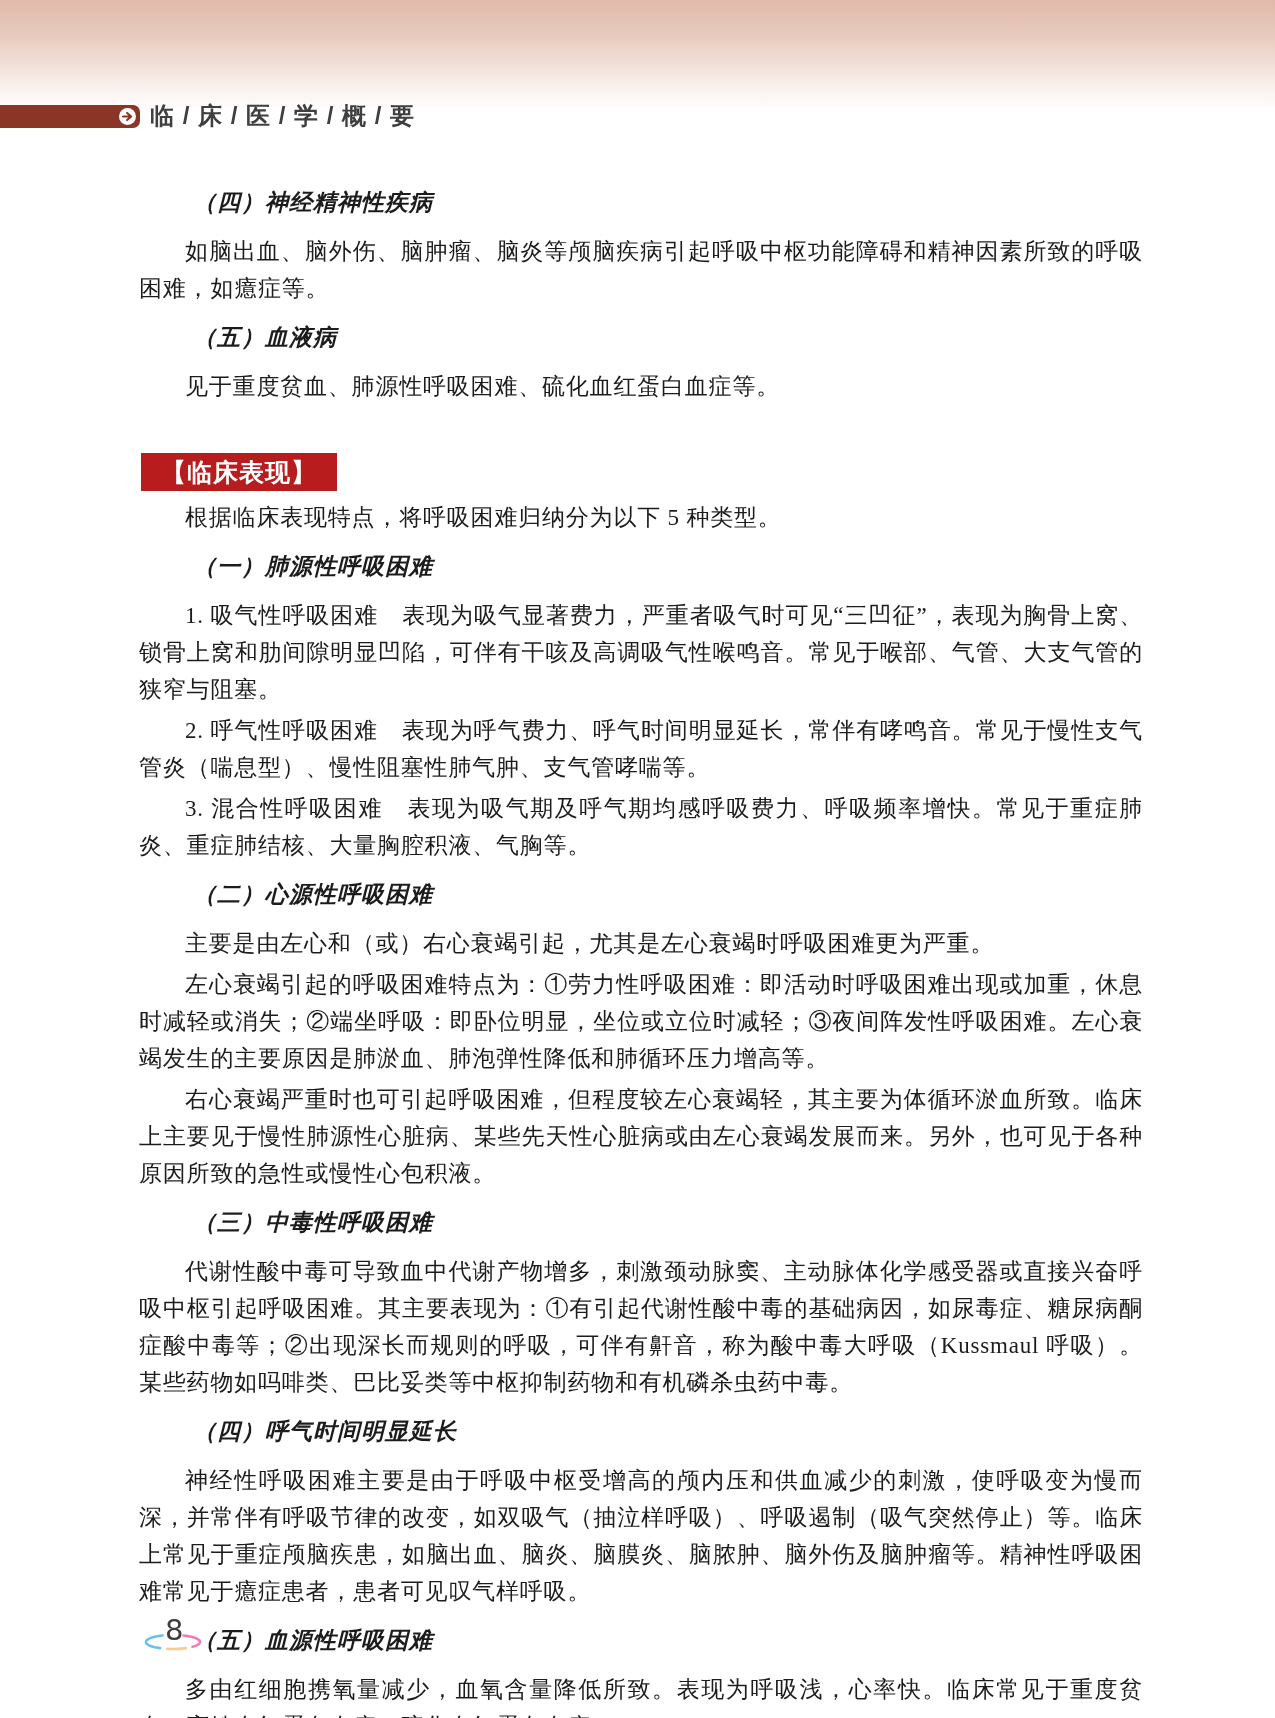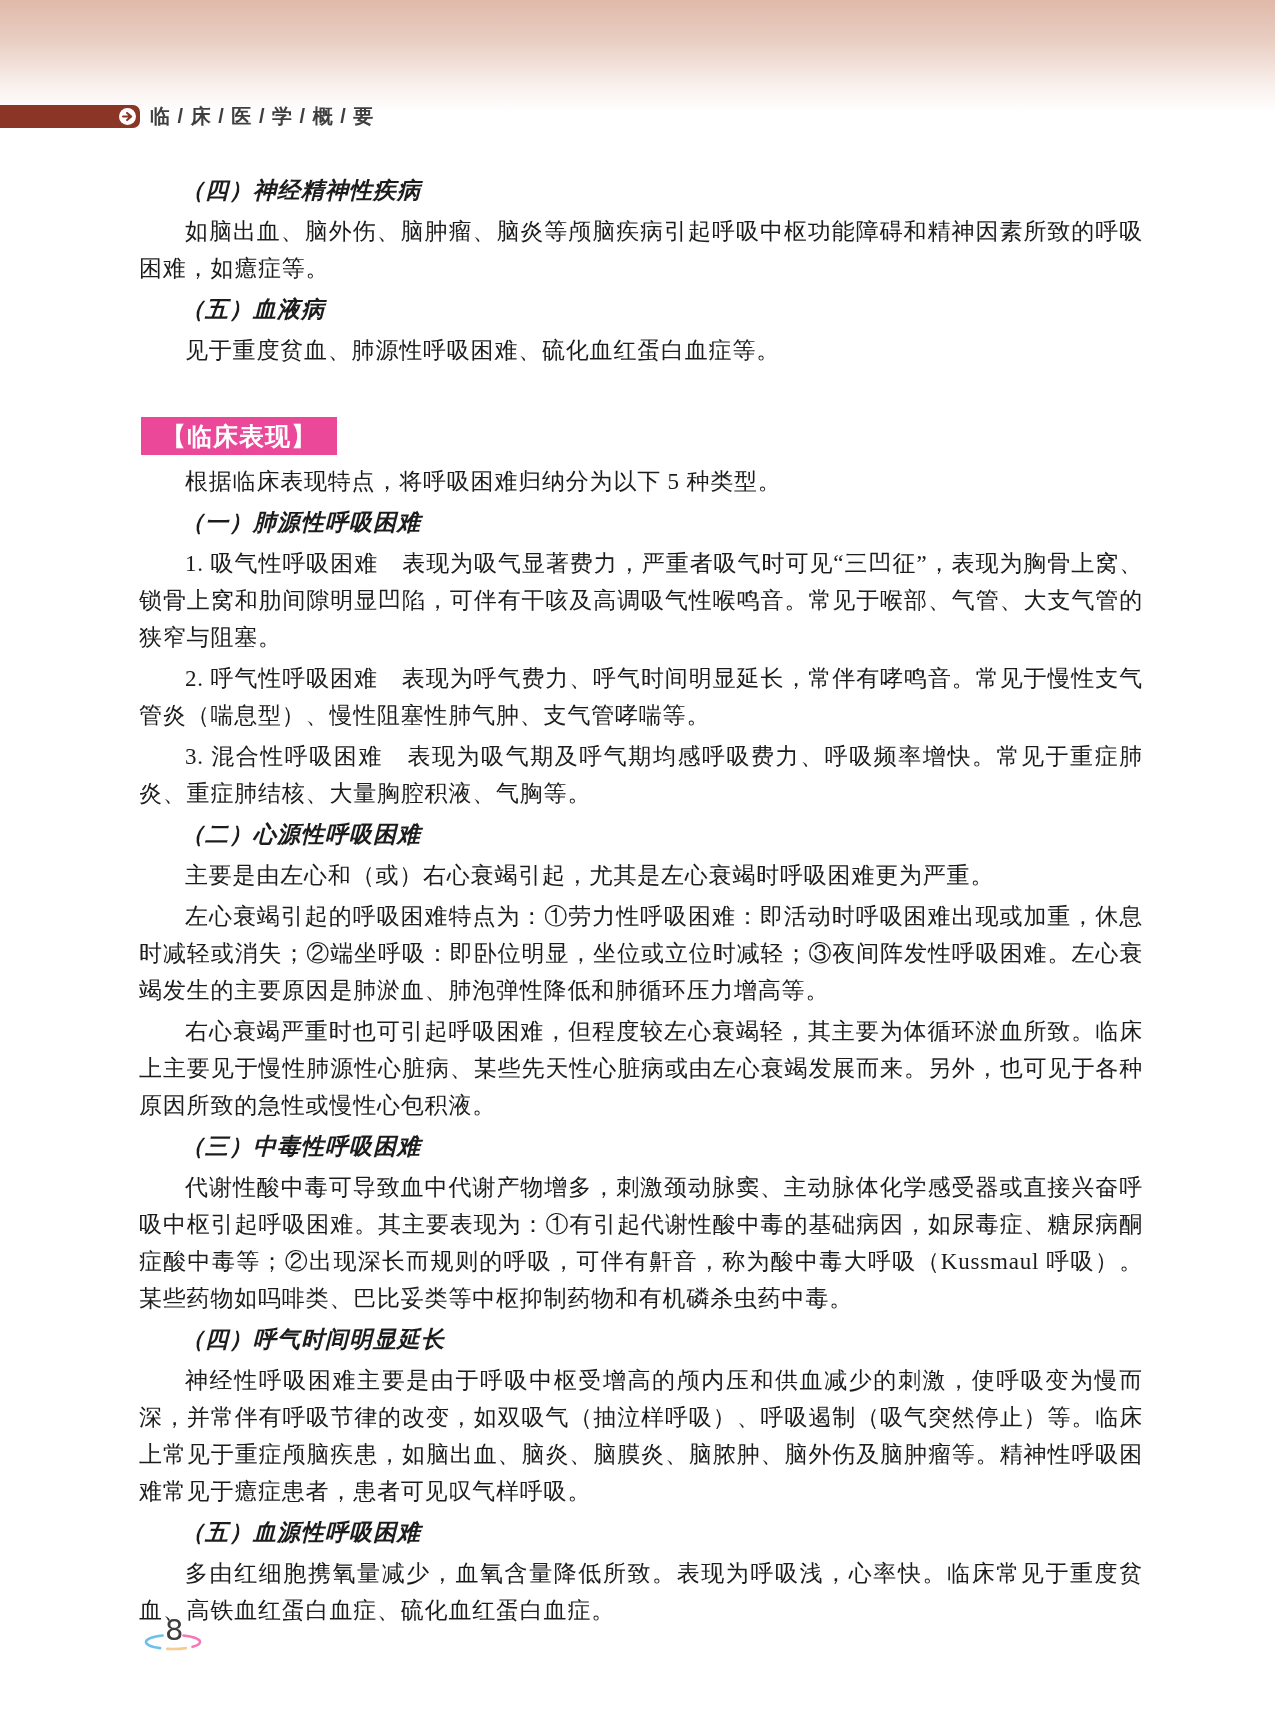--- a/index.html
+++ b/index.html
@@ -30,39 +30,39 @@
   .arrow-circle{
     position:absolute;right:4px;top:50%;
     width:17px;height:17px;margin-top:-8.5px;
     background:#ffffff;border-radius:50%;
     display:flex;align-items:center;justify-content:center;
   }
   .arrow-circle svg{display:block;}
   .book-title{
     margin-left:10px;
     font-family:"Liberation Sans","DejaVu Sans",sans-serif;
-    font-size:20px;font-weight:600;color:#3f3f3f;
+    font-size:24px;font-weight:600;color:#3f3f3f;
     letter-spacing:1px;white-space:nowrap;
   }
   
   .content{
     position:absolute;left:135px;top:172px;width:1012px;
     font-size:23px;line-height:37px;letter-spacing:0.8px;
     text-align:justify;
   }
   .para{margin:4px;text-indent:2em;}
   .subheading{
-    margin:0;text-indent:2em;
+    margin:12px;text-indent:2em;
     font-style:italic;font-weight:600;
     letter-spacing:1px;
   }
   .section-box{
     width:196px;height:38px;
     margin:48px 0 8px 6px;
-    background:#ec4899;
+    background:#b91c1c;
     color:#ffffff;
     font-family:"Liberation Sans","DejaVu Sans",sans-serif;
     font-size:25px;font-weight:700;letter-spacing:1px;
     display:flex;align-items:center;justify-content:center;
     text-indent:0;line-height:38px;
   }
   
   .pagenum-wrap{
     position:absolute;left:142px;top:1614px;
     width:62px;height:40px;

